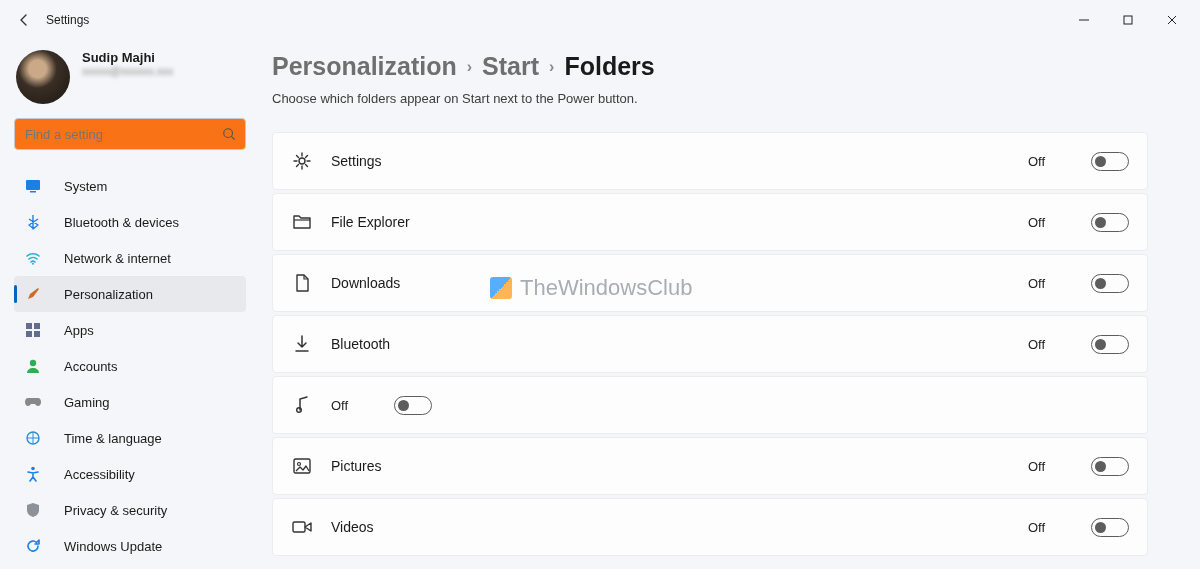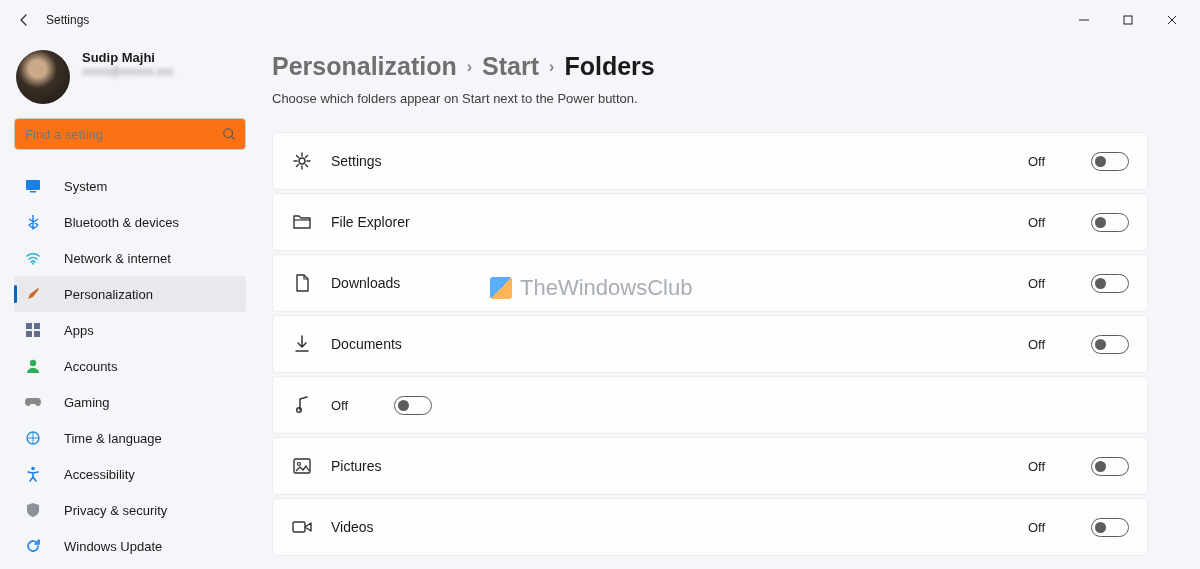--- a/index.html
+++ b/index.html
@@ -406,21 +406,21 @@
         <span class="toggle-state">Off</span>
         <div class="toggle"></div>
       </div>
 
       <div class="card">
         <span class="card-icon">
           <svg width="18" height="20" viewBox="0 0 18 20">
               <path d="M9 2v11m0 0l-4-4m4 4l4-4M3 17h12" stroke="#333" stroke-width="1.5" fill="none" stroke-linecap="round" stroke-linejoin="round"></path>
             </svg>
         </span>
-        <span class="card-label">Documents</span>
+        <span class="card-label">Bluetooth</span>
         <span class="toggle-state">Off</span>
         <div class="toggle"></div>
       </div>
 
       <div class="card">
         <span class="card-icon">
           <svg width="16" height="20" viewBox="0 0 16 20">
               <path d="M6 15V4l7-2" stroke="#333" stroke-width="1.5" fill="none" stroke-linecap="round"></path>
               <circle cx="5" cy="15" r="2.3" stroke="#333" stroke-width="1.4" fill="none"></circle>
             </svg>

